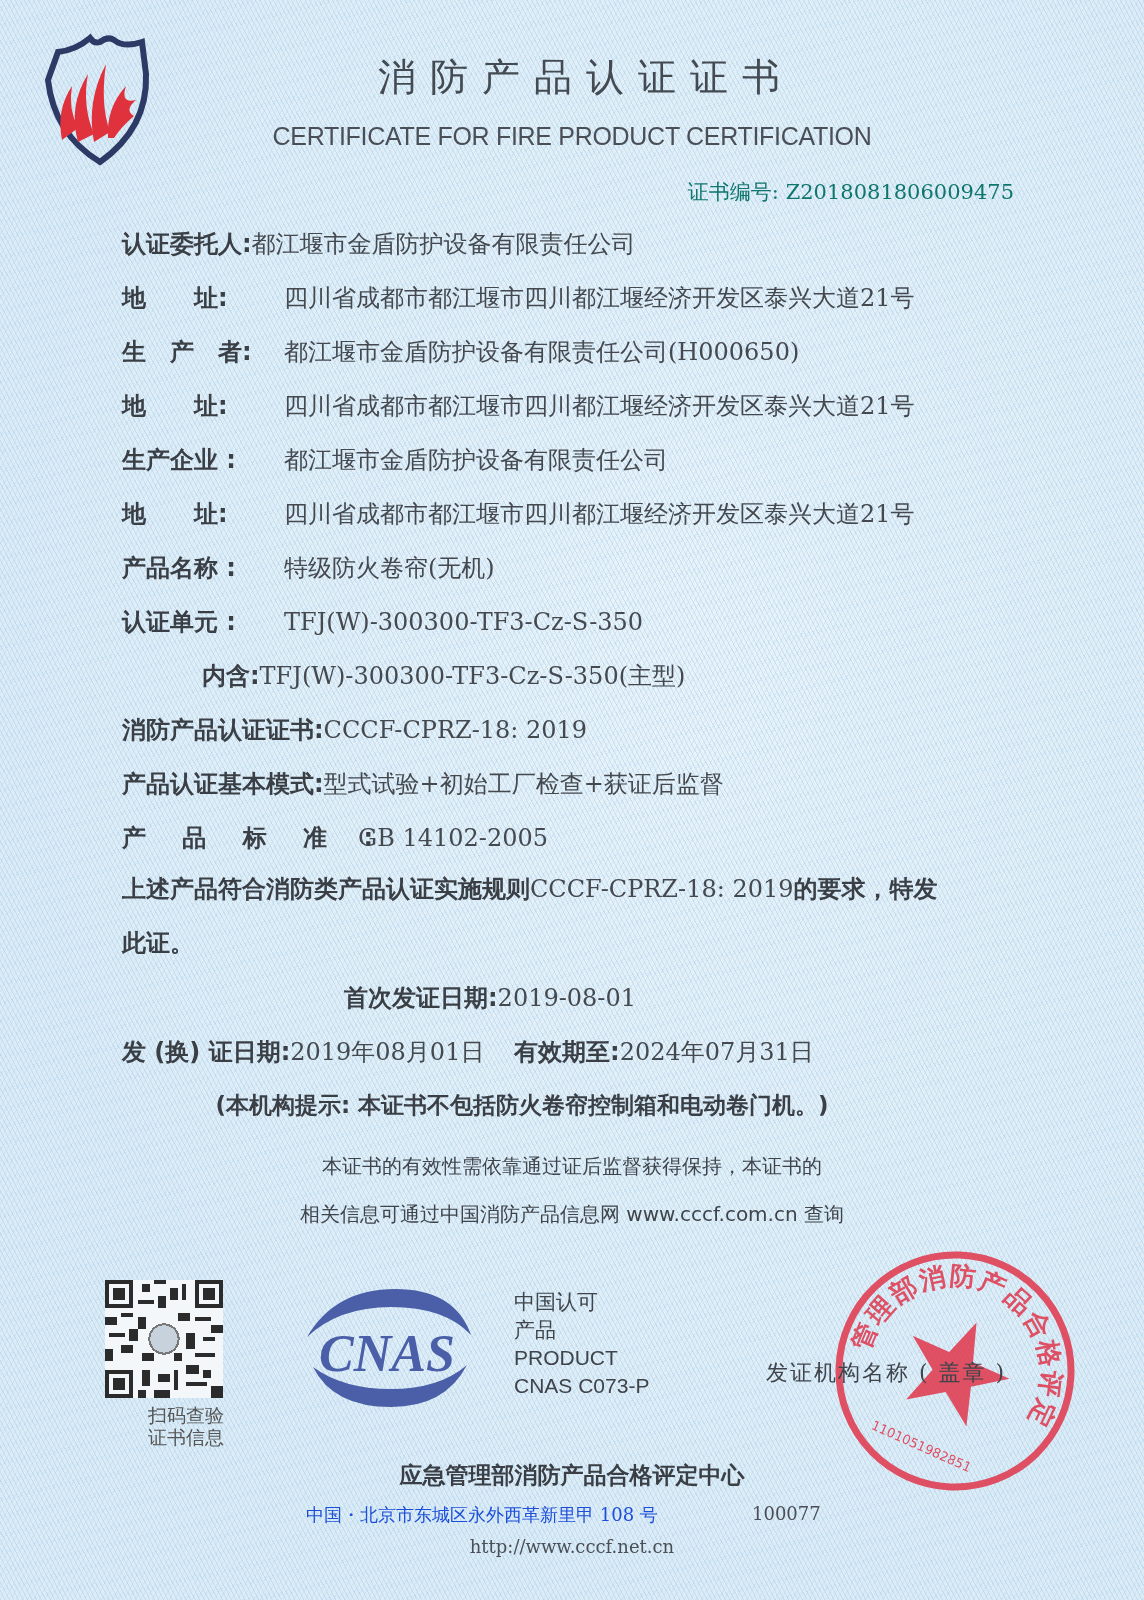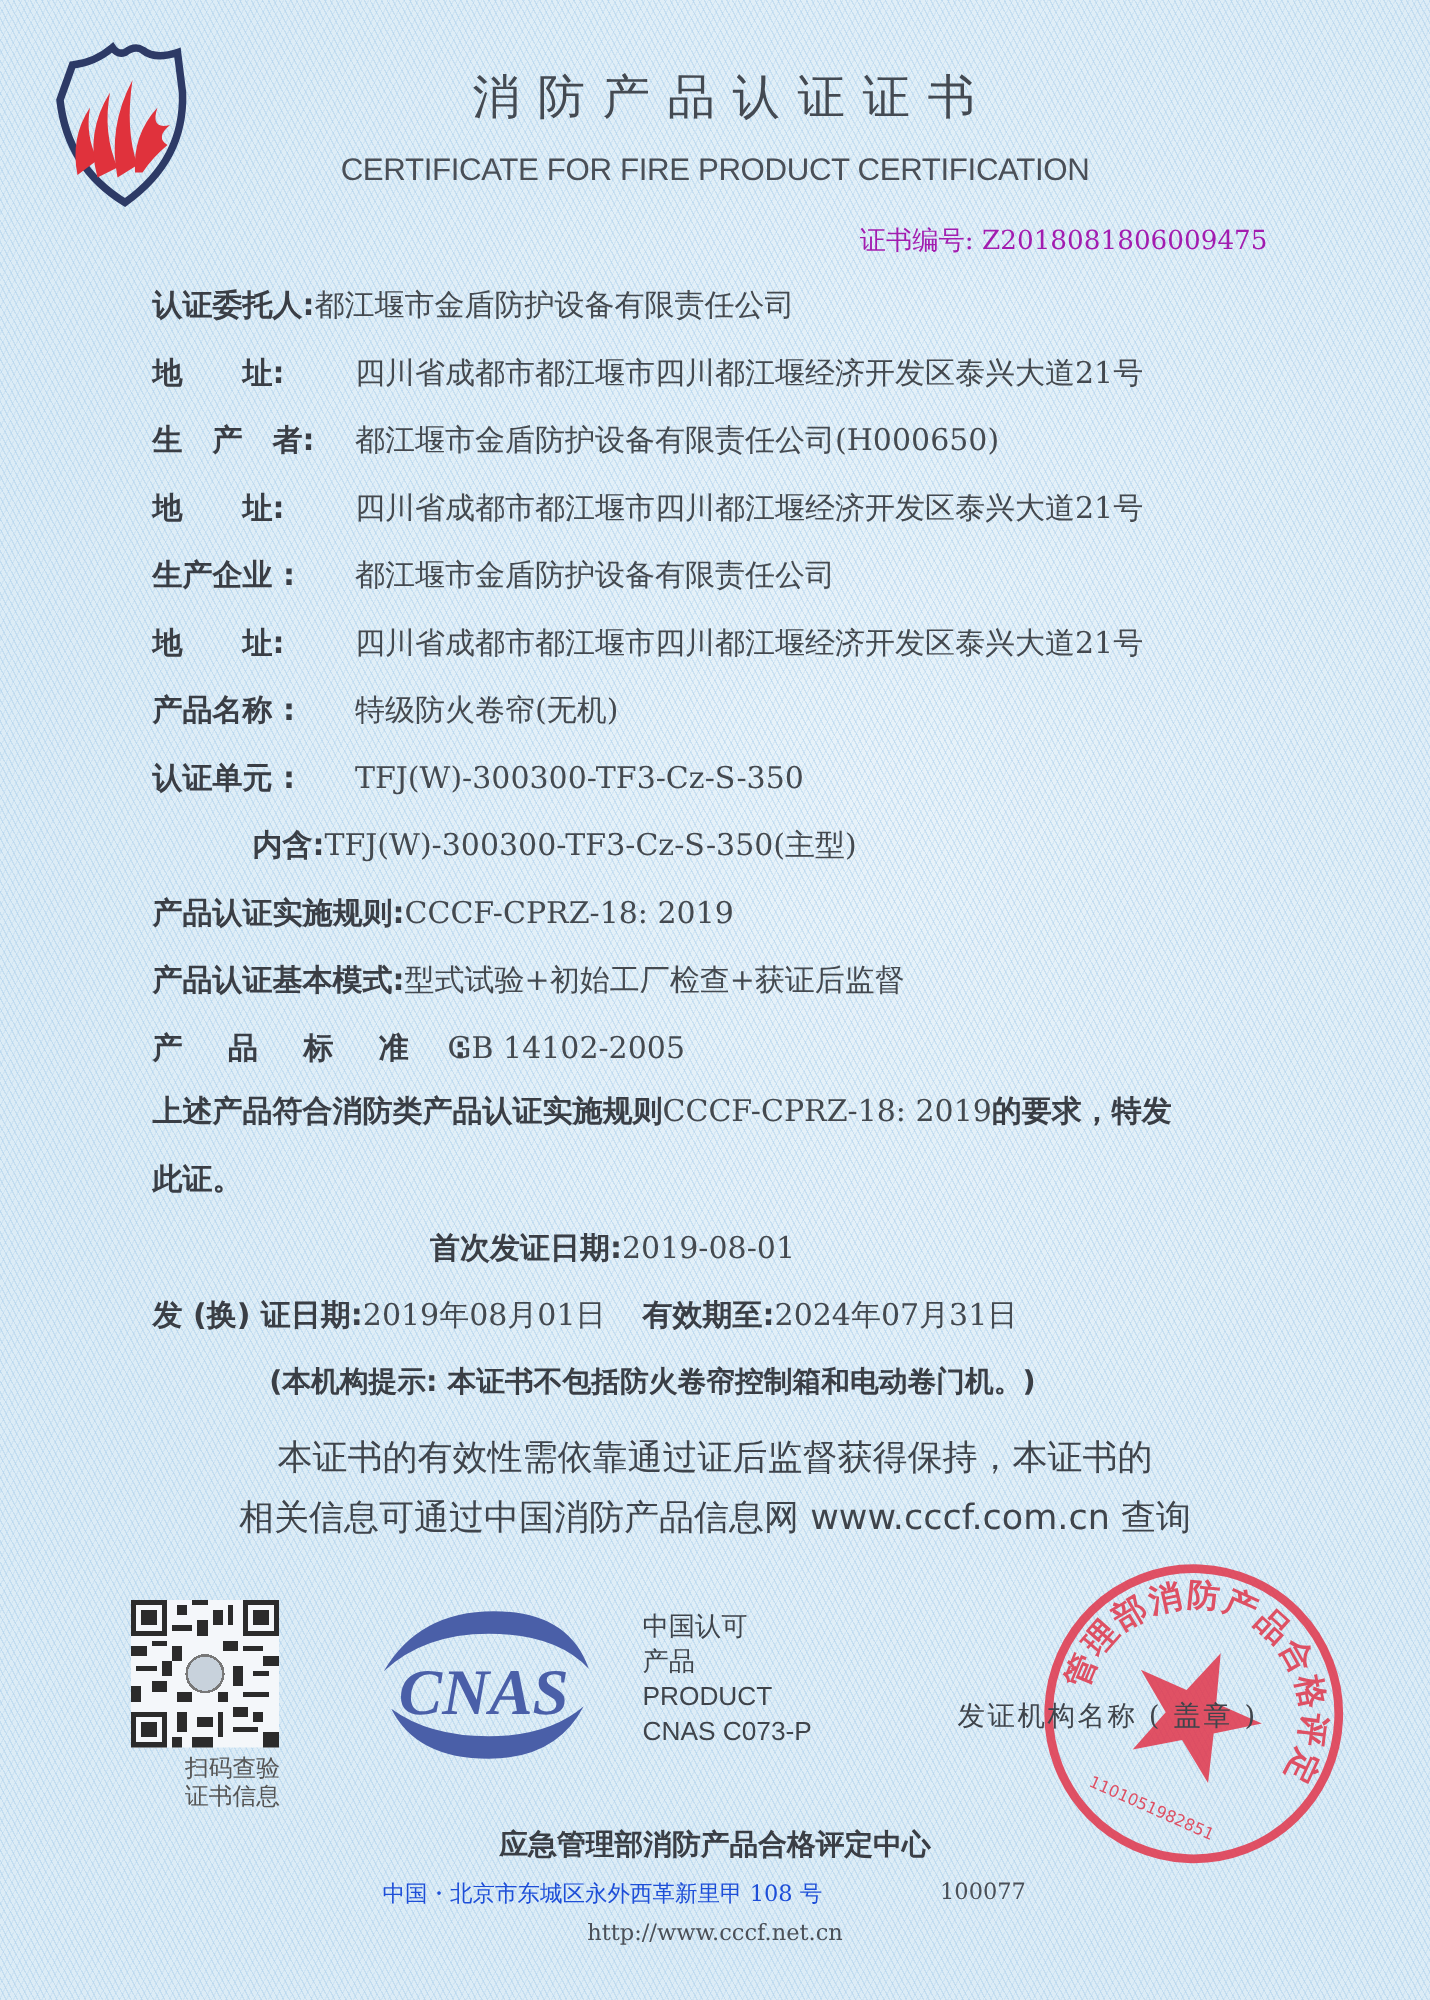--- a/index.html
+++ b/index.html
@@ -19,38 +19,38 @@
     left: 0; width: 1144px; top: 52px; text-align: center;
     font-family: "DejaVu Sans", sans-serif; font-size: 38px; letter-spacing: 14px;
     color: #444a52; font-weight: normal; padding-left: 14px;
   }
   .title-en {
     left: 0; width: 1144px; top: 122px; text-align: center;
     font-family: "Liberation Sans", sans-serif; font-size: 25px; color: #4a4f57;
     letter-spacing: -0.3px;
   }
   .cert-no {
-    right: 130px; top: 178px; font-size: 21px; color: #a21caf;
+    right: 130px; top: 178px; font-size: 21px; color: #0f766e;
   }
   .field {
     left: 122px; font-size: 24px; white-space: nowrap; line-height: 32px;
   }
   .field .lbl { font-family: "DejaVu Sans", sans-serif; font-weight: bold; color: #3a3e45; display: inline-block; }
   .field .val { font-family: "DejaVu Serif", serif; color: #44494f; }
   .lbl-w140 { width: 162px; }
   .stmt { left: 122px; width: 880px; font-size: 24px; line-height: 54px; }
   .stmt .b { font-family: "DejaVu Sans", sans-serif; font-weight: bold; color: #3a3e45; }
   .stmt .v { font-family: "DejaVu Serif", serif; color: #44494f; }
   .notice {
     left: 0; width: 1044px; text-align: center; top: 1090px;
     font-family: "DejaVu Sans", sans-serif; font-weight: bold; font-size: 23px; color: #3a3e45;
   }
   .validity {
     left: 0; width: 1144px; text-align: center;
-    font-family: "DejaVu Sans", sans-serif; font-size: 28px; color: #3f444b; line-height: 48px;
+    font-family: "DejaVu Sans", sans-serif; font-size: 20px; color: #3f444b; line-height: 48px;
   }
   .qr { left: 104px; top: 1280px; width: 120px; height: 118px; }
   .qr-caption { left: 104px; top: 1404px; width: 120px; text-align: right; font-family: "DejaVu Sans", sans-serif; font-size: 19px; color: #555; line-height: 22px; }
   .cnas { left: 295px; top: 1285px; width: 185px; height: 125px; }
   .cnas-text { left: 514px; top: 1288px; font-family: "Liberation Sans", sans-serif; font-size: 21px; line-height: 28px; color: #3f444b; }
   .seal { left: 830px; top: 1246px; width: 250px; height: 250px; }
   .issuer-label { left: 766px; top: 1358px; font-size: 22px; color: #3f444b; letter-spacing: 2px; }
   .org-name { left: 0; width: 1144px; top: 1460px; text-align: center; font-family: "DejaVu Sans", sans-serif; font-weight: bold; font-size: 23px; color: #3a3e45; }
   .org-addr { left: 306px; top: 1503px; font-size: 18px; color: #1d4ed8; }
   .org-zip { left: 752px; top: 1503px; font-size: 18px; color: #4a4f57; }
@@ -95,21 +95,21 @@
 <div class="abs field" style="top:552px">
   <span class="lbl lbl-w140">产品名称 :</span><span class="val">特级防火卷帘(无机)</span>
 </div>
 <div class="abs field" style="top:606px">
   <span class="lbl lbl-w140">认证单元 :</span><span class="val">TFJ(W)-300300-TF3-Cz-S-350</span>
 </div>
 <div class="abs field" style="top:660px; left:202px">
   <span class="lbl">内含:</span><span class="val">TFJ(W)-300300-TF3-Cz-S-350(主型)</span>
 </div>
 <div class="abs field" style="top:714px">
-  <span class="lbl">产品认证实施规则:</span><span class="val">CCCF-CPRZ-18: 2019</span>
+  <span class="lbl">消防产品认证证书:</span><span class="val">CCCF-CPRZ-18: 2019</span>
 </div>
 <div class="abs field" style="top:768px">
   <span class="lbl">产品认证基本模式:</span><span class="val">型式试验+初始工厂检查+获证后监督</span>
 </div>
 <div class="abs field" style="top:822px">
   <span class="lbl" style="width:236px; letter-spacing:14px">产 品 标 准 :</span><span class="val">GB 14102-2005</span>
 </div>
 
 <div class="abs stmt" style="top:862px">
   <span class="b">上述产品符合消防类产品认证实施规则</span><span class="v">CCCF-CPRZ-18: 2019</span><span class="b">的要求，特发</span><br>

